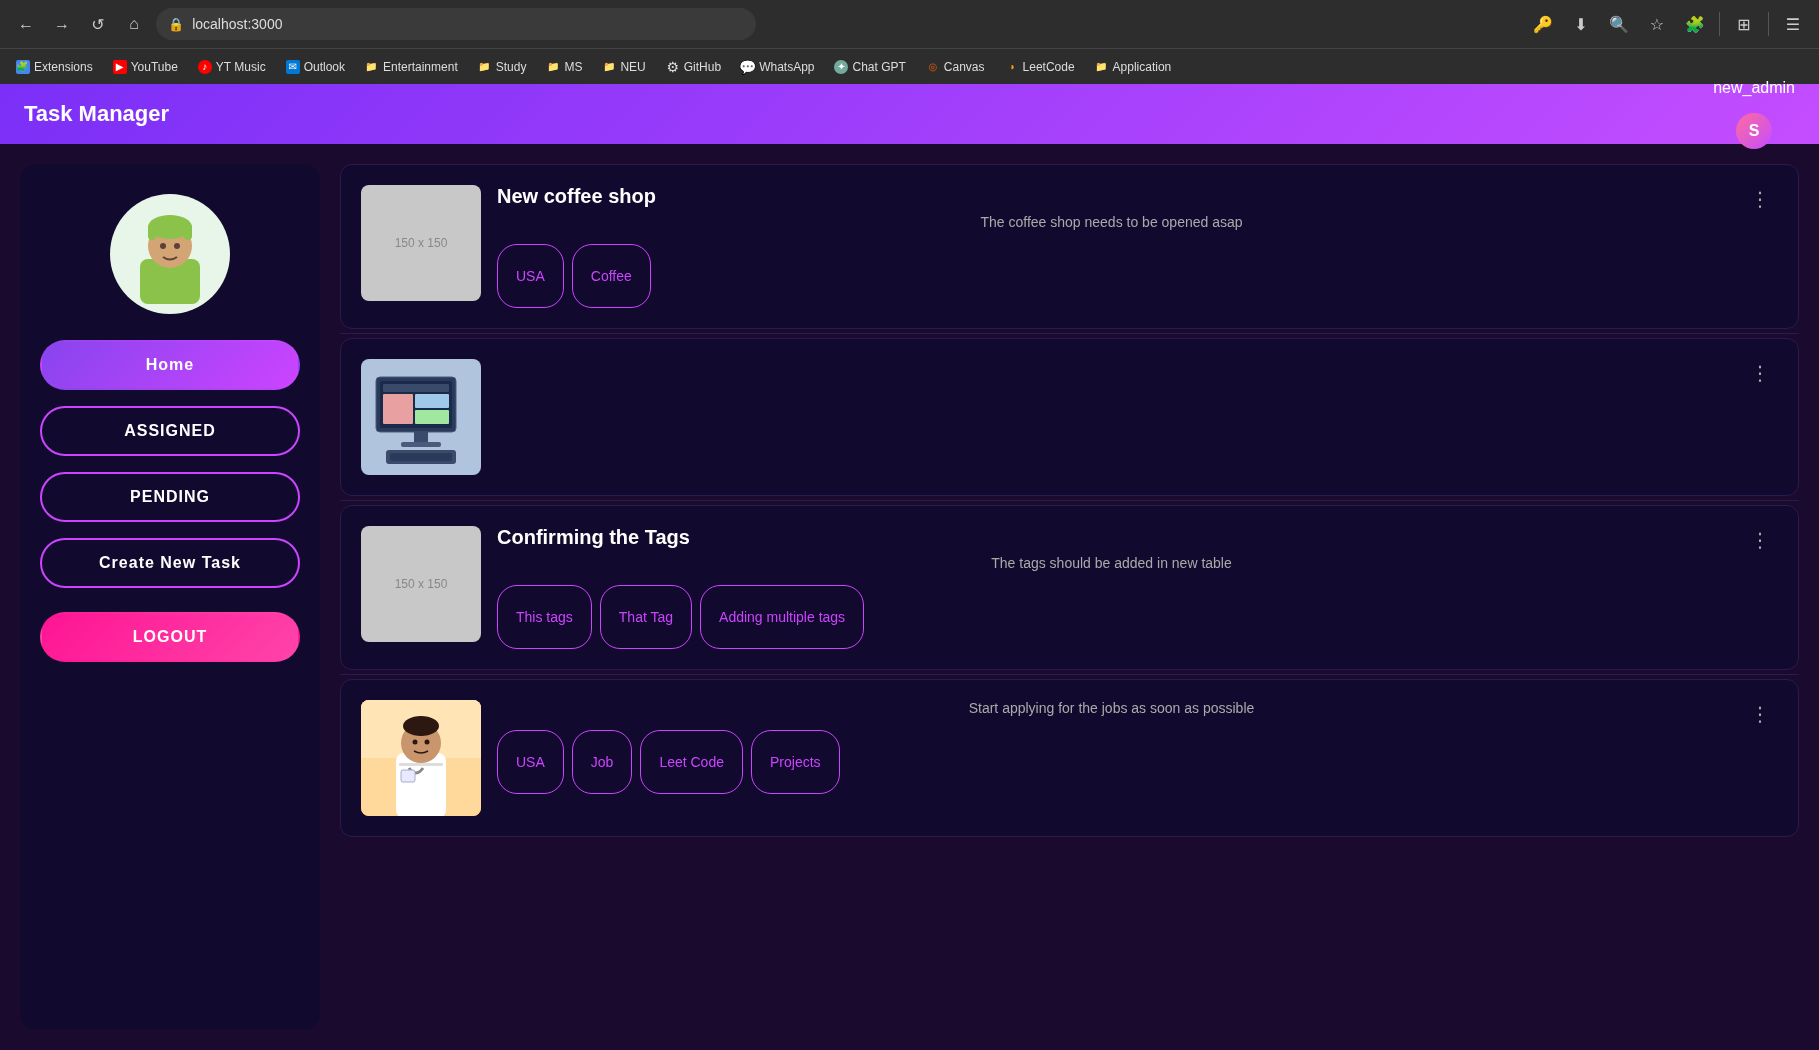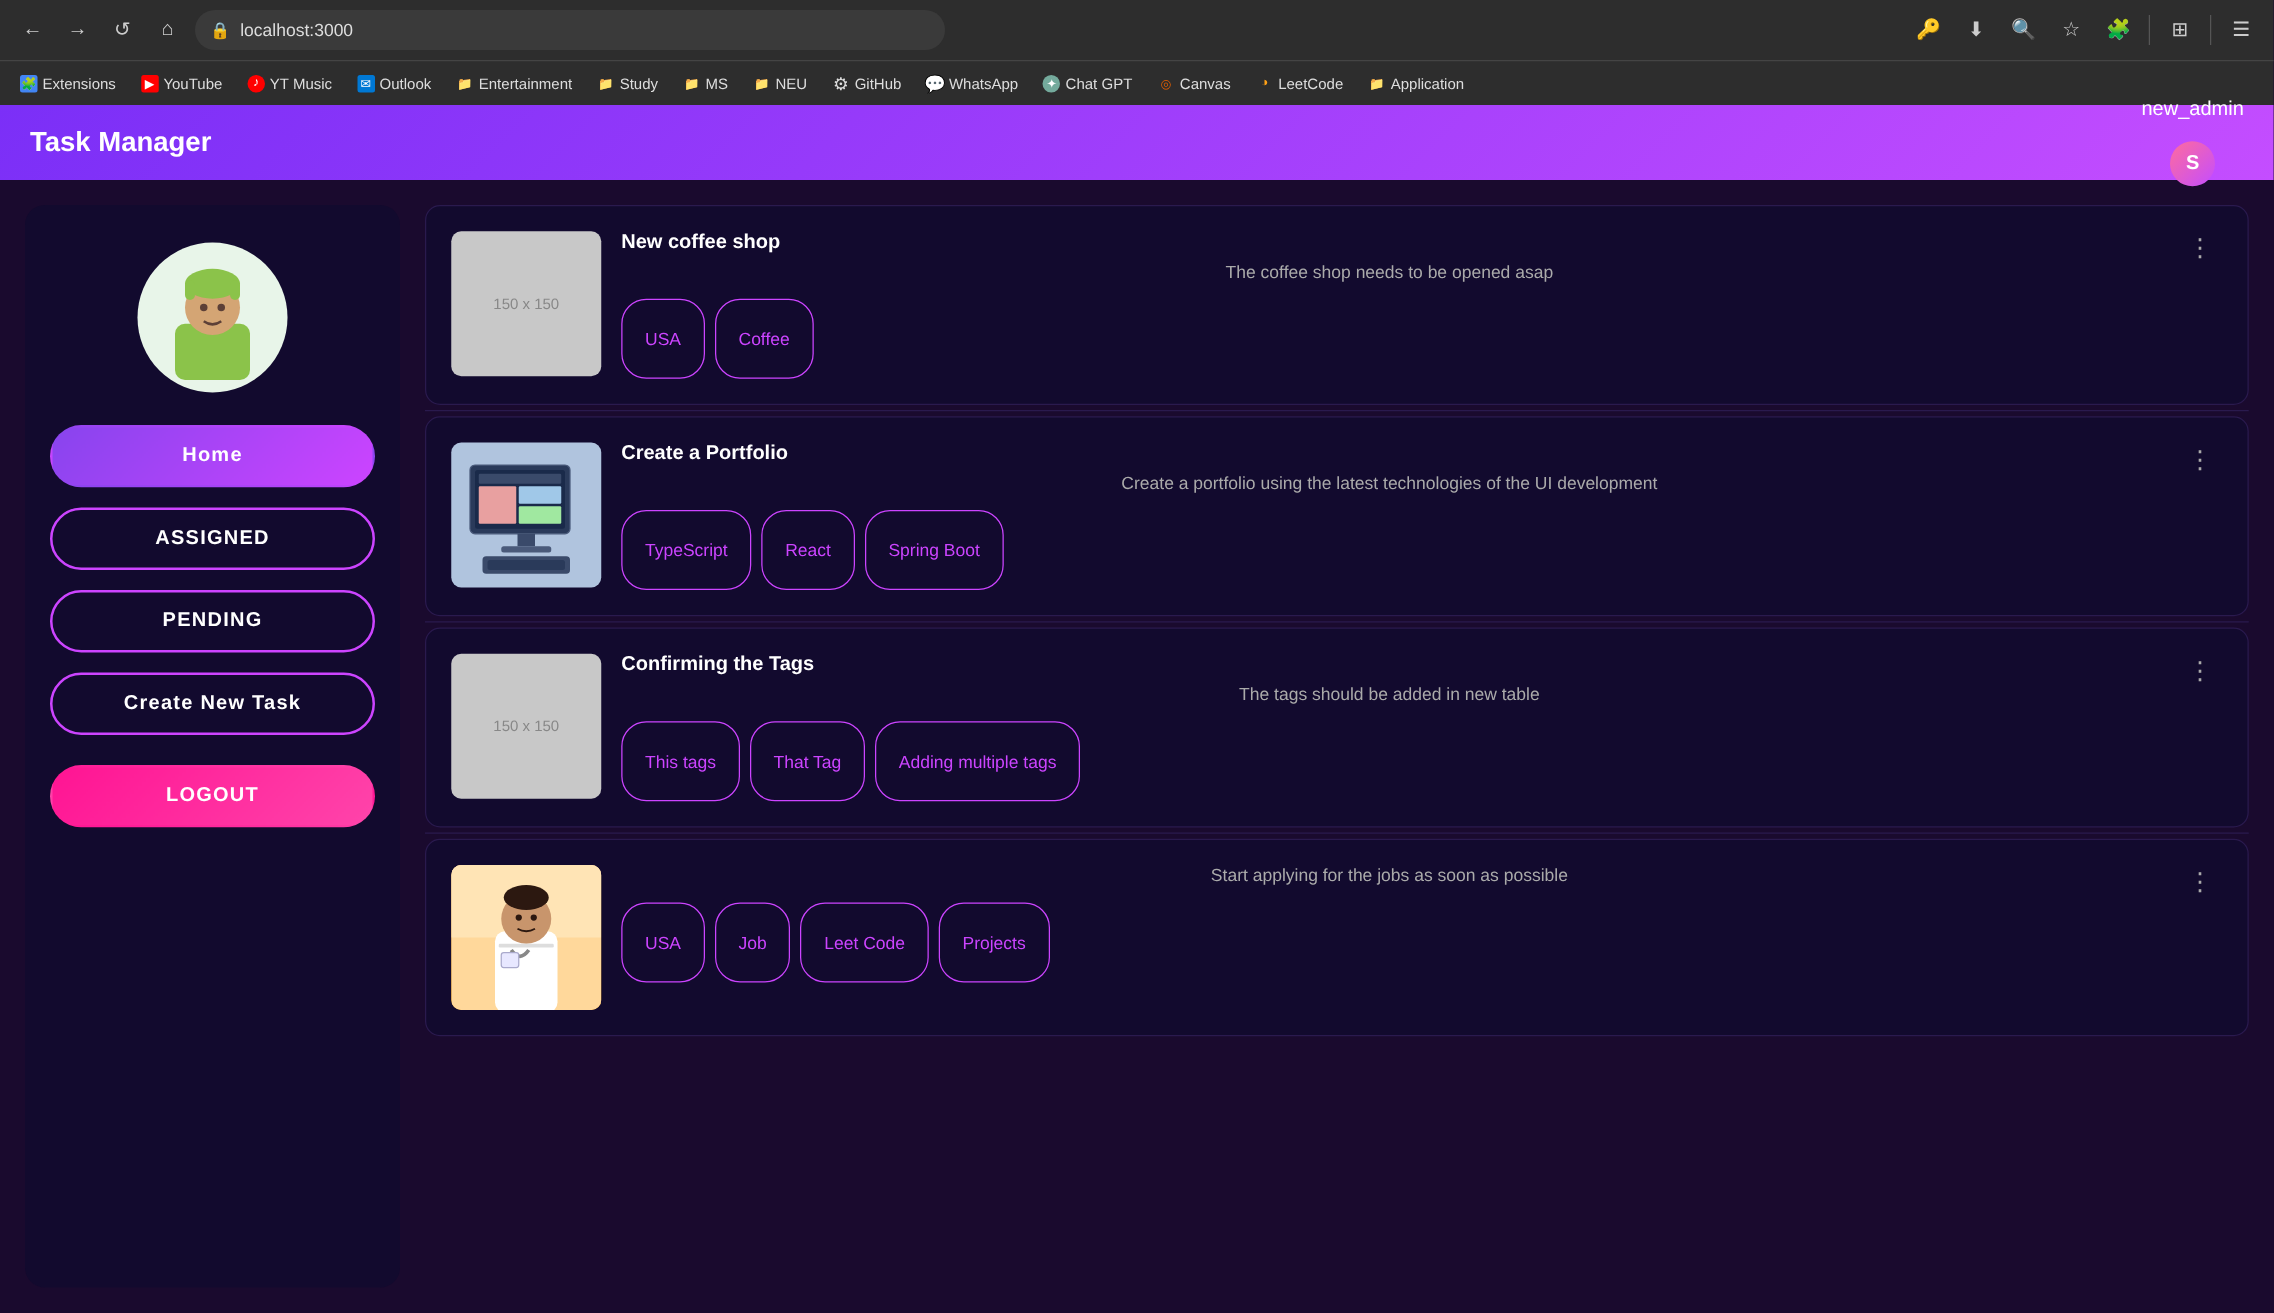--- a/index.html
+++ b/index.html
@@ -189,21 +189,21 @@
       display: flex; align-items: center; justify-content: center;
       color: #888;
       font-size: 12px;
       overflow: hidden;
     }
     .task-body {
       flex: 1;
     }
     .task-title {
       color: white;
-      font-size: 16px;
+      font-size: 20px;
       font-weight: bold;
       margin-bottom: 6px;
     }
     .task-desc {
       color: #aaa;
       font-size: 14px;
       margin-bottom: 14px;
       text-align: center;
     }
     .task-tags {
@@ -408,29 +408,20 @@
           <rect x="49" y="32" width="34" height="14" rx="1" fill="#a0c8e8"></rect>
           <rect x="49" y="48" width="34" height="14" rx="1" fill="#a0e8a0"></rect>
 
           <rect x="48" y="70" width="14" height="10" fill="#3a4a6a"></rect>
           <rect x="35" y="80" width="40" height="5" rx="2" fill="#4a5a7a"></rect>
 
           <rect x="20" y="88" width="70" height="14" rx="3" fill="#3a4a6a"></rect>
           <rect x="24" y="91" width="62" height="8" rx="2" fill="#2a3a5a"></rect>
         </svg>
       </div>
-      <div class="task-body">
-        <div class="task-title">Create a Portfolio</div>
-        <div class="task-desc">Create a portfolio using the latest technologies of the UI development</div>
-        <div class="task-tags">
-          <button class="tag-btn">TypeScript</button>
-          <button class="tag-btn">React</button>
-          <button class="tag-btn">Spring Boot</button>
-        </div>
-      </div>
       <button class="task-menu-btn">⋮</button>
     </div>
 
     <div class="task-divider"></div>
 
     <div class="task-card">
       <div class="task-thumb">
         <span style="color:#888;font-size:12px;">150 x 150</span>
       </div>
       <div class="task-body">

